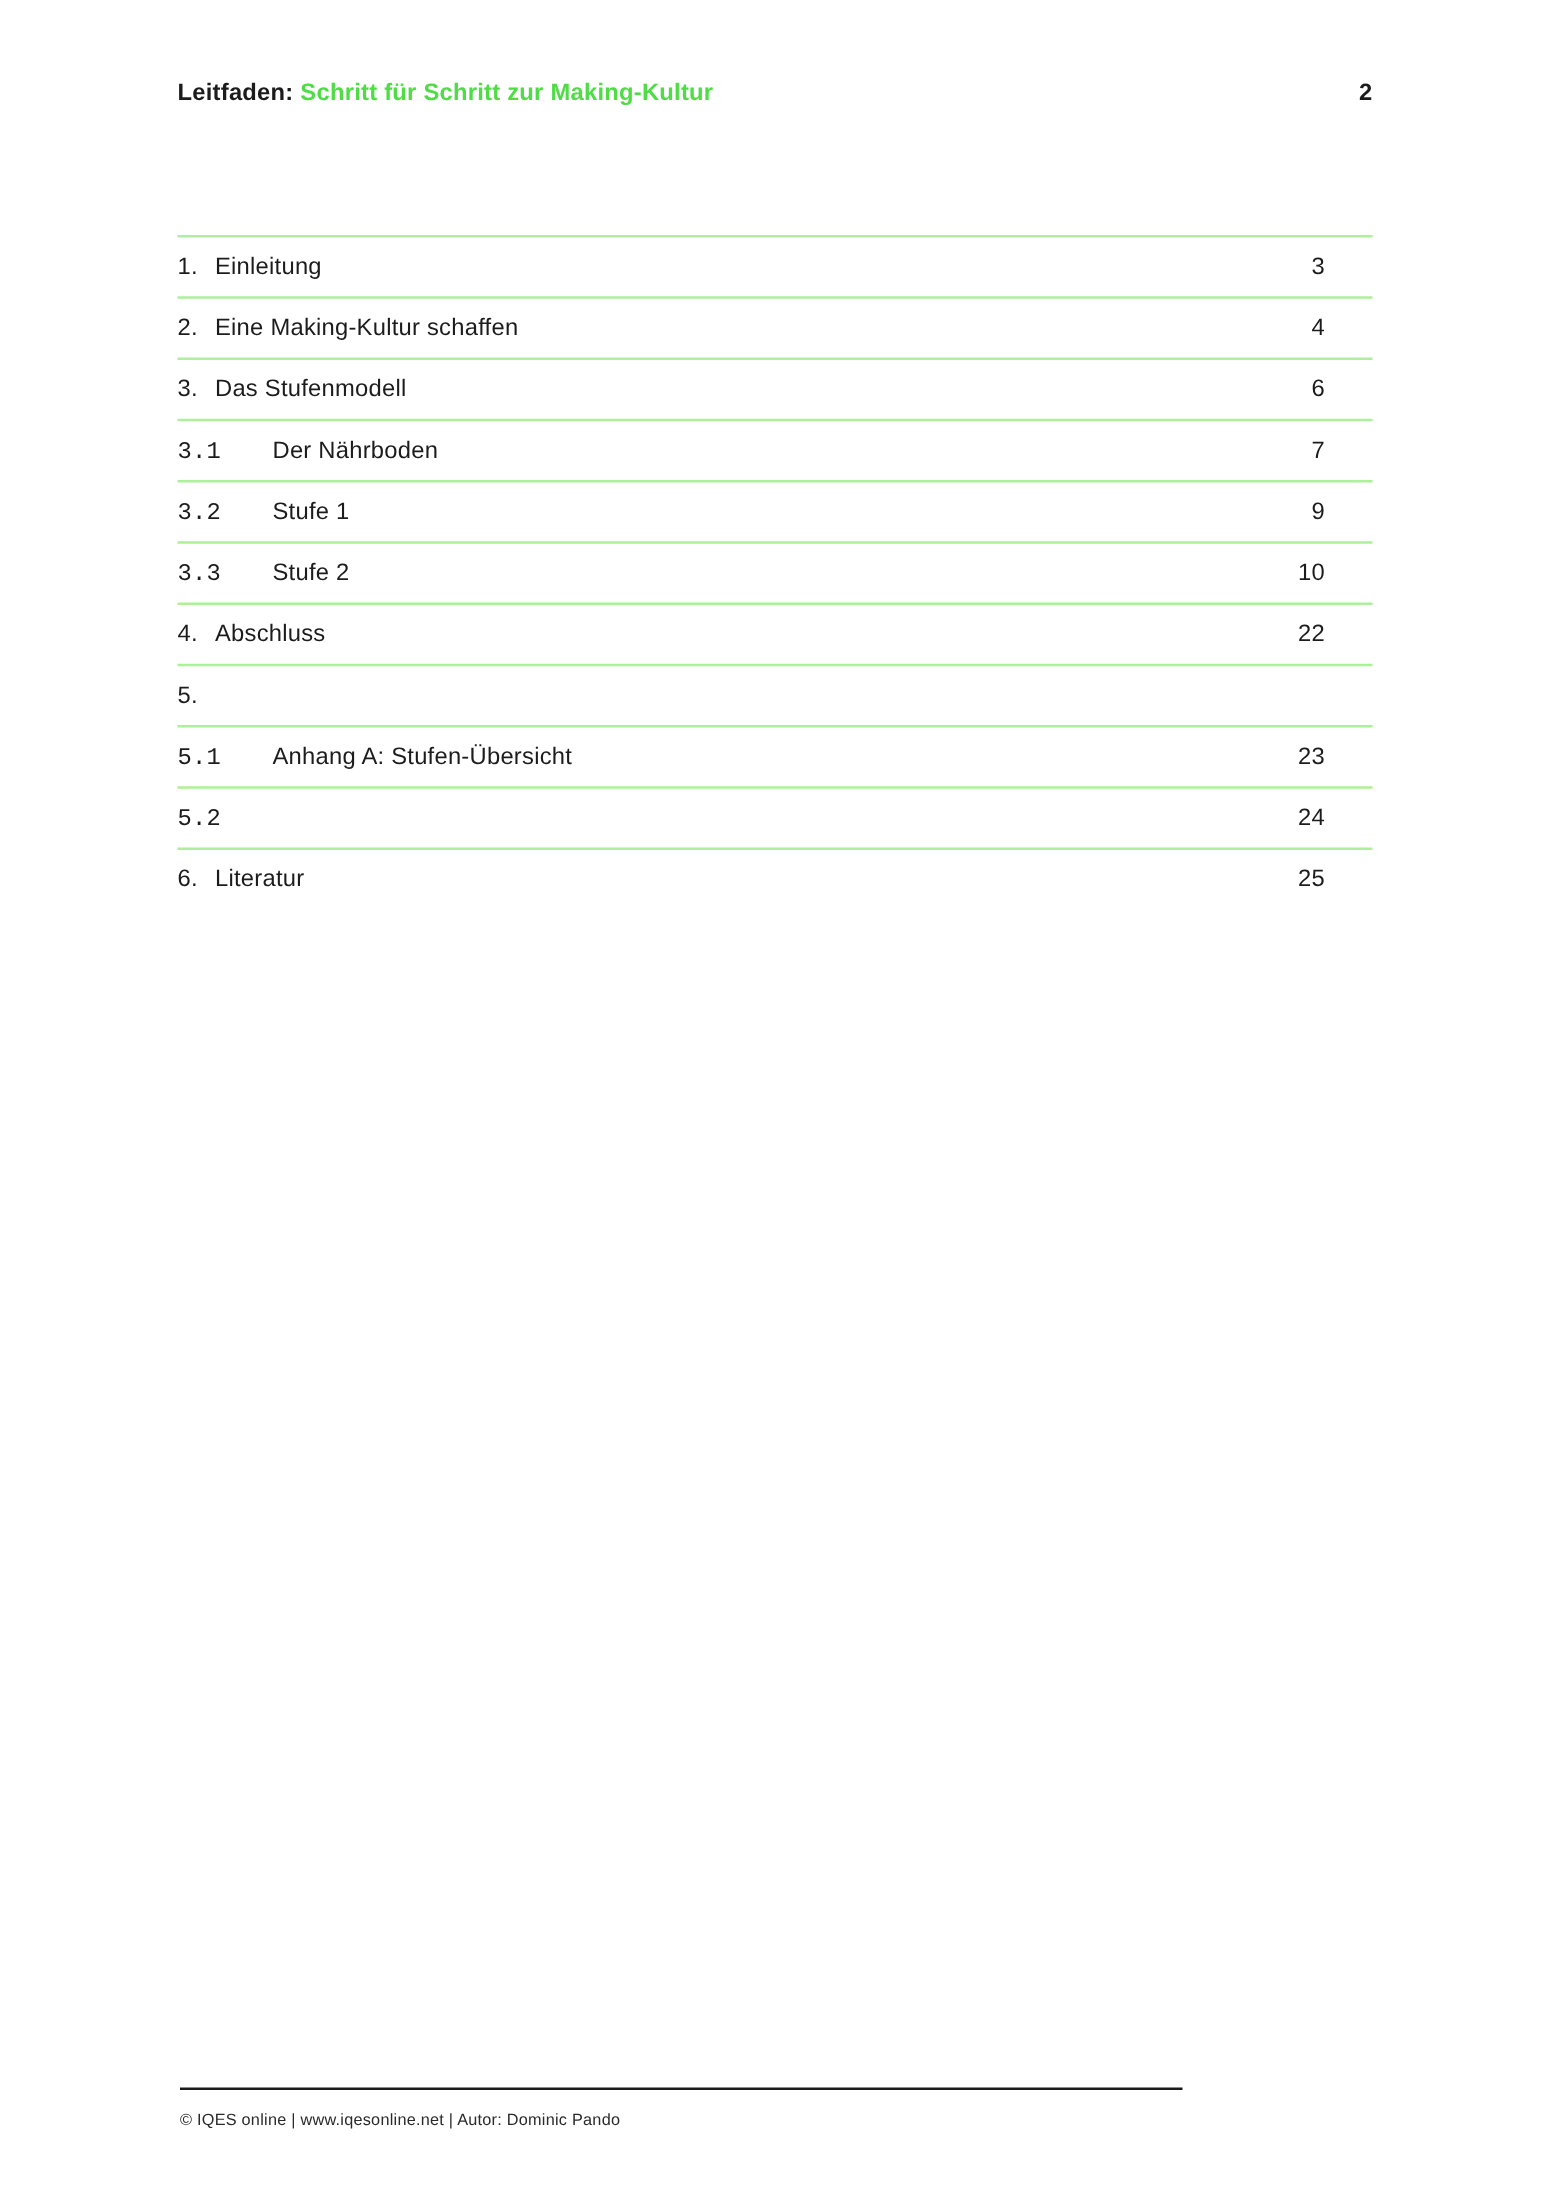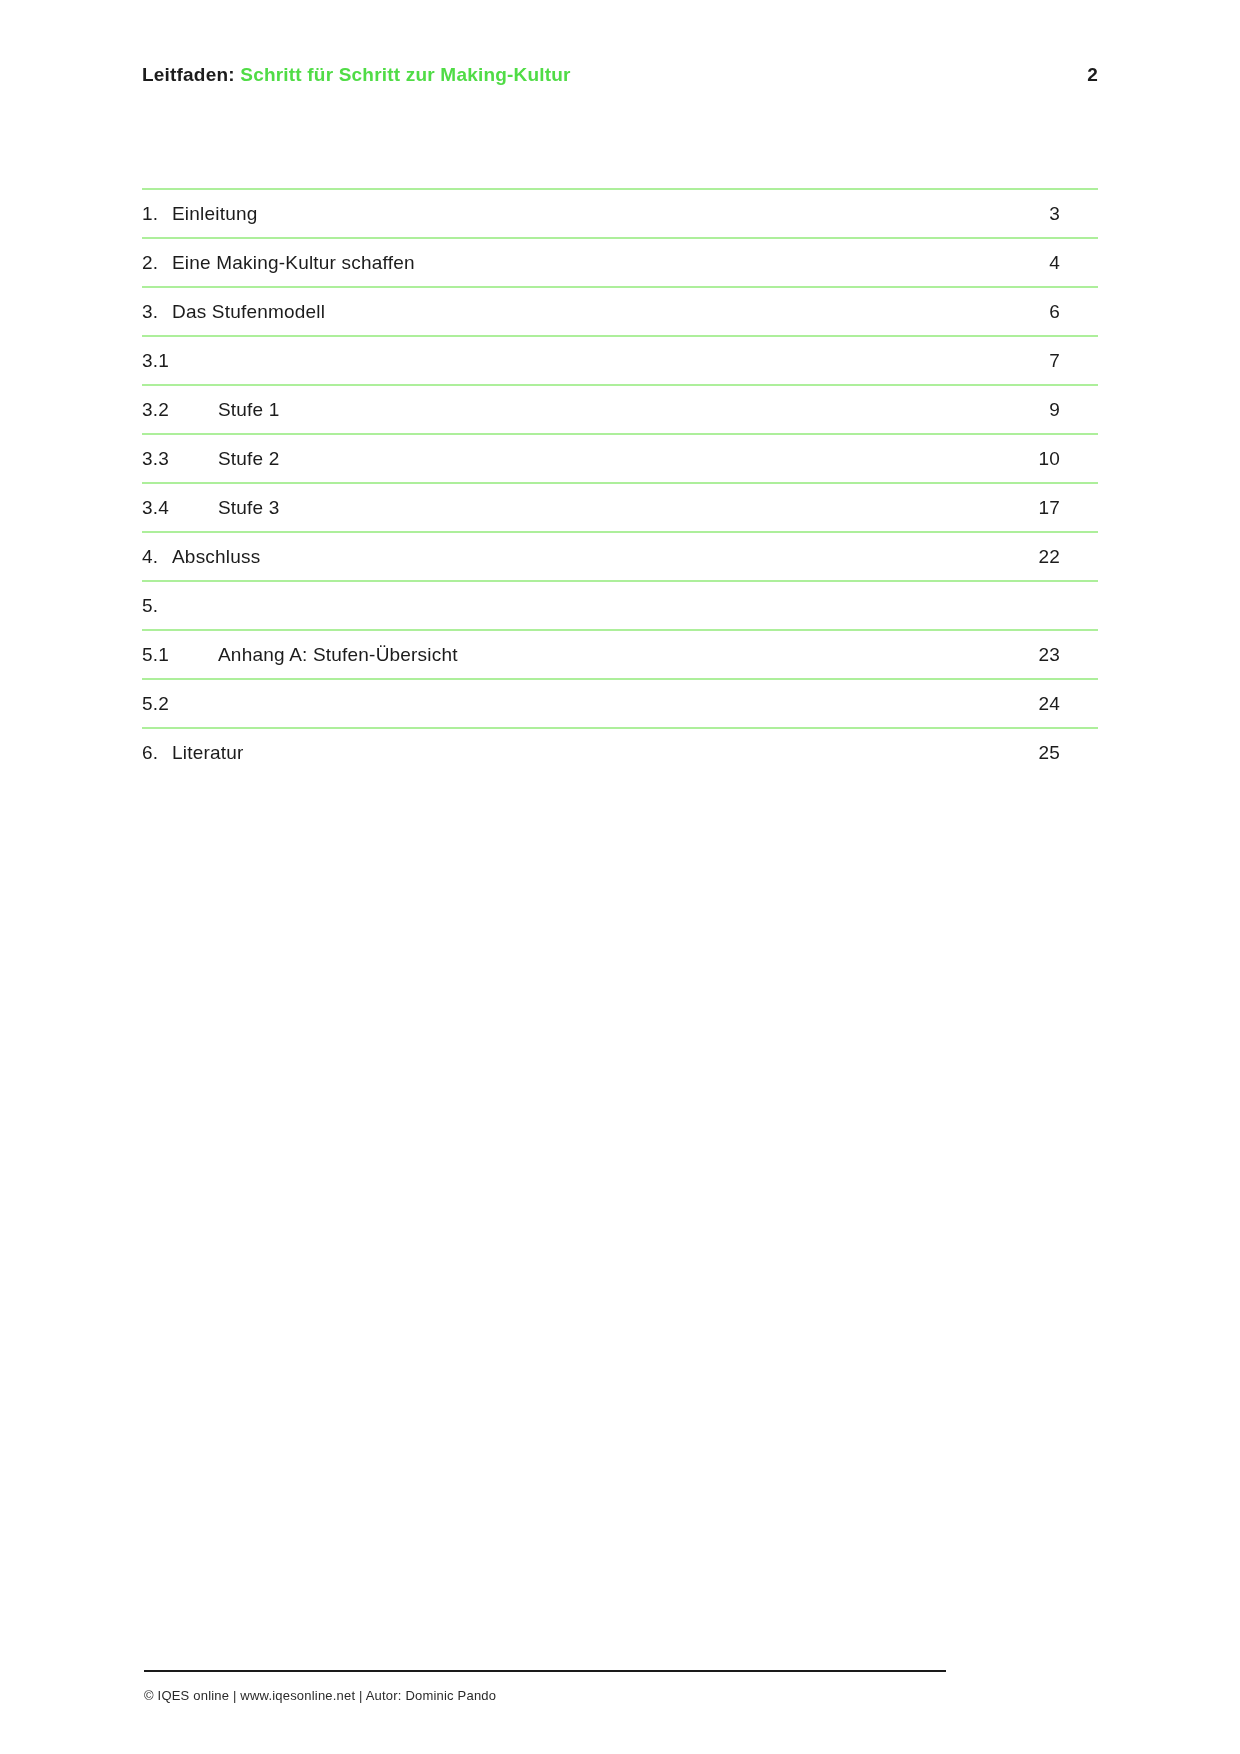--- a/index.html
+++ b/index.html
@@ -45,21 +45,21 @@
     align-items:center;
     height:49px;
     border-top:2px solid var(--rule);
     font-size:19px;
     font-weight:400;
     letter-spacing:.2px;
     cursor:default;
   }
   .toc-num{display:inline-block;flex:0 0 auto;}
   .toc-num.lvl1{width:30px;}
-  .toc-num.lvl2{width:76px;}
+  .toc-num.lvl2{width:76px;font-family:Liberation Mono, monospace;}
   .toc-title{flex:1 1 auto;white-space:nowrap;overflow:hidden;}
   .toc-page{flex:0 0 auto;margin-left:auto;padding-right:38px;text-align:right;}
 
   
   .doc-footer{
     position:absolute;
     left:128px;
     top:1670px;
     width:802px;
     margin-left:16px;
@@ -101,40 +101,36 @@
   </div>
 
   <div class="toc-row">
     <span class="toc-num lvl1">3.</span>
     <span class="toc-title">Das Stufenmodell</span>
     <span class="toc-page">6</span>
   </div>
 
   <div class="toc-row">
     <span class="toc-num lvl2">3.1</span>
+    <span class="toc-title">Der Nährboden</span>
     <span class="toc-page">7</span>
   </div>
 
   <div class="toc-row">
     <span class="toc-num lvl2">3.2</span>
     <span class="toc-title">Stufe 1</span>
     <span class="toc-page">9</span>
   </div>
 
   <div class="toc-row">
     <span class="toc-num lvl2">3.3</span>
     <span class="toc-title">Stufe 2</span>
     <span class="toc-page">10</span>
   </div>
 
-  <div class="toc-row">
-    <span class="toc-num lvl2">3.4</span>
-    <span class="toc-title">Stufe 3</span>
-    <span class="toc-page">17</span>
-  </div>
 
   <div class="toc-row">
     <span class="toc-num lvl1">4.</span>
     <span class="toc-title">Abschluss</span>
     <span class="toc-page">22</span>
   </div>
 
   <div class="toc-row">
     <span class="toc-num lvl1">5.</span>
     <span class="toc-page"></span>

